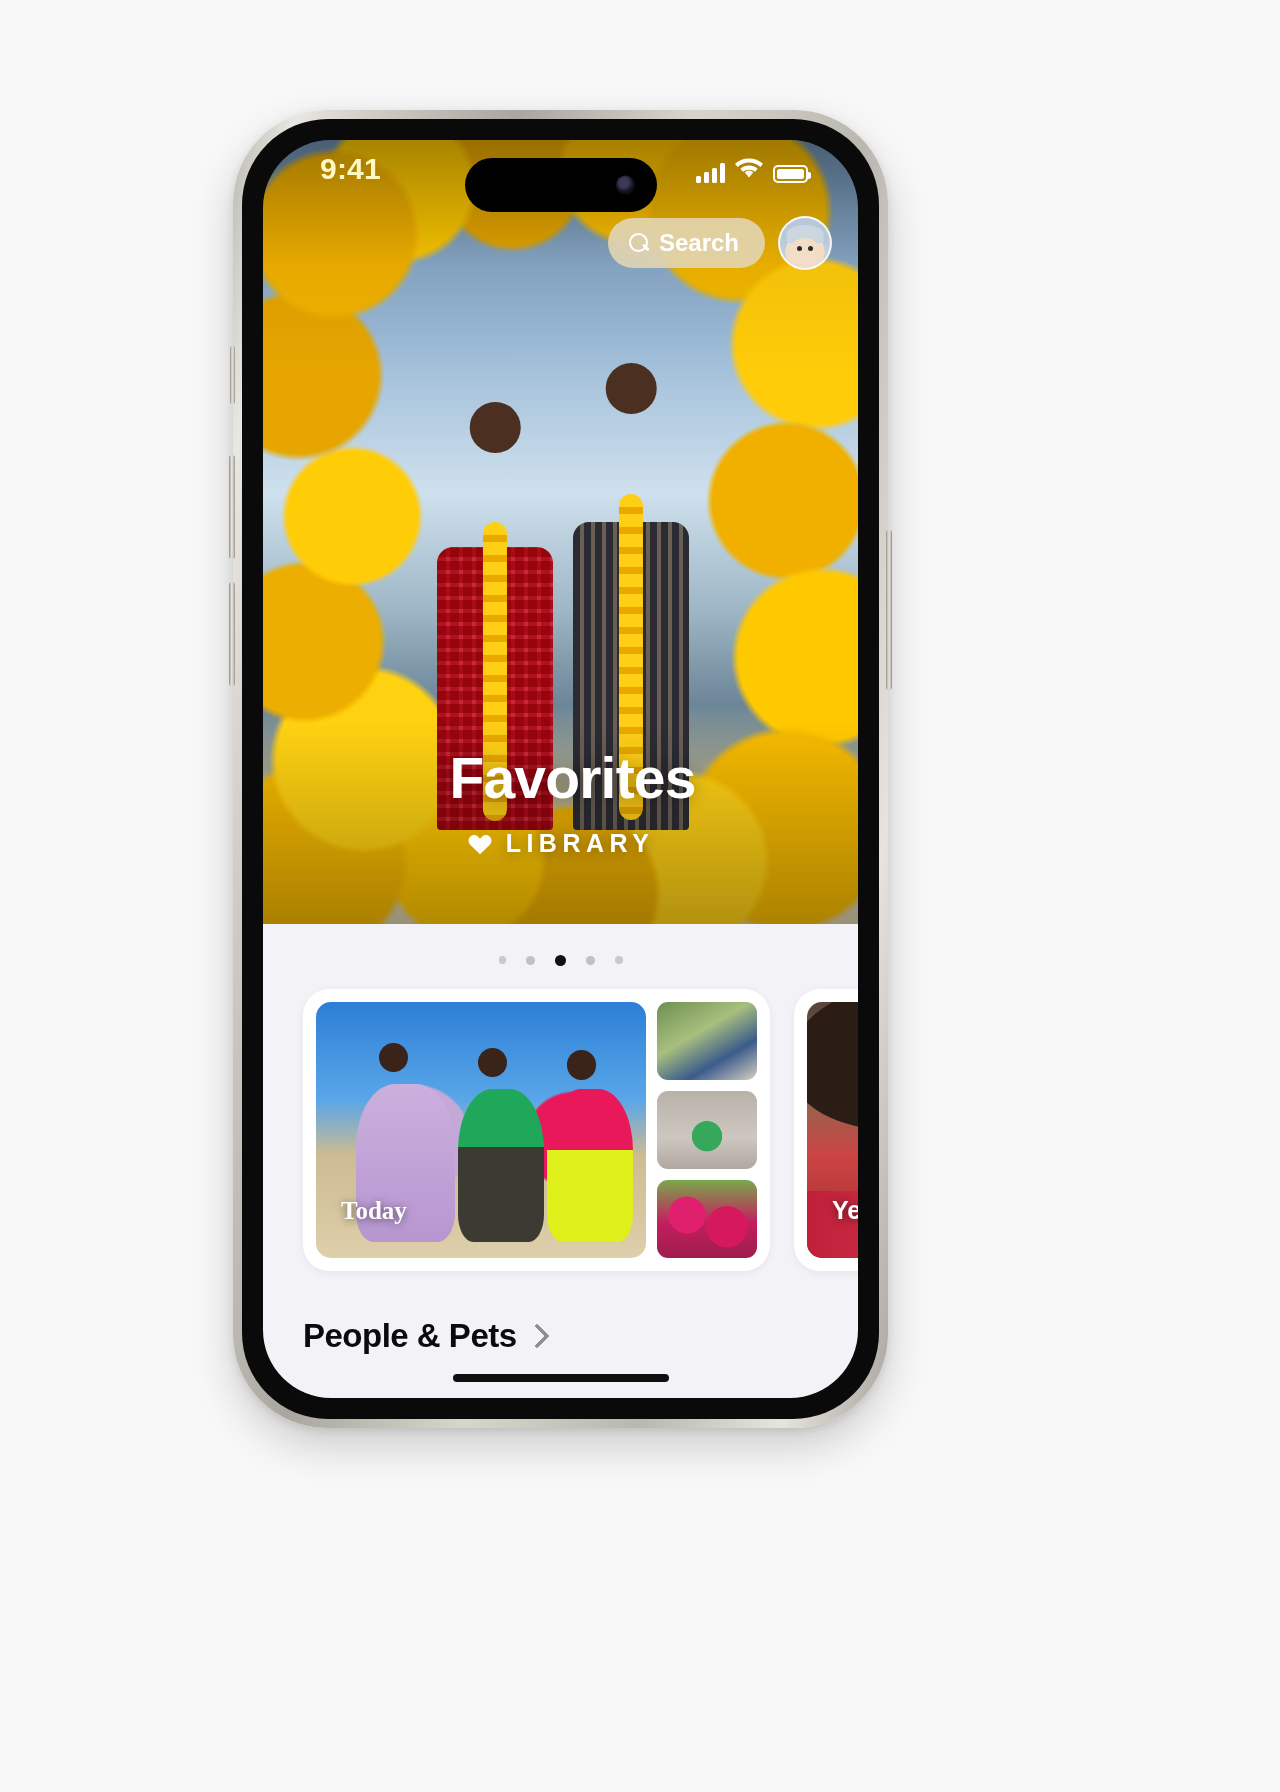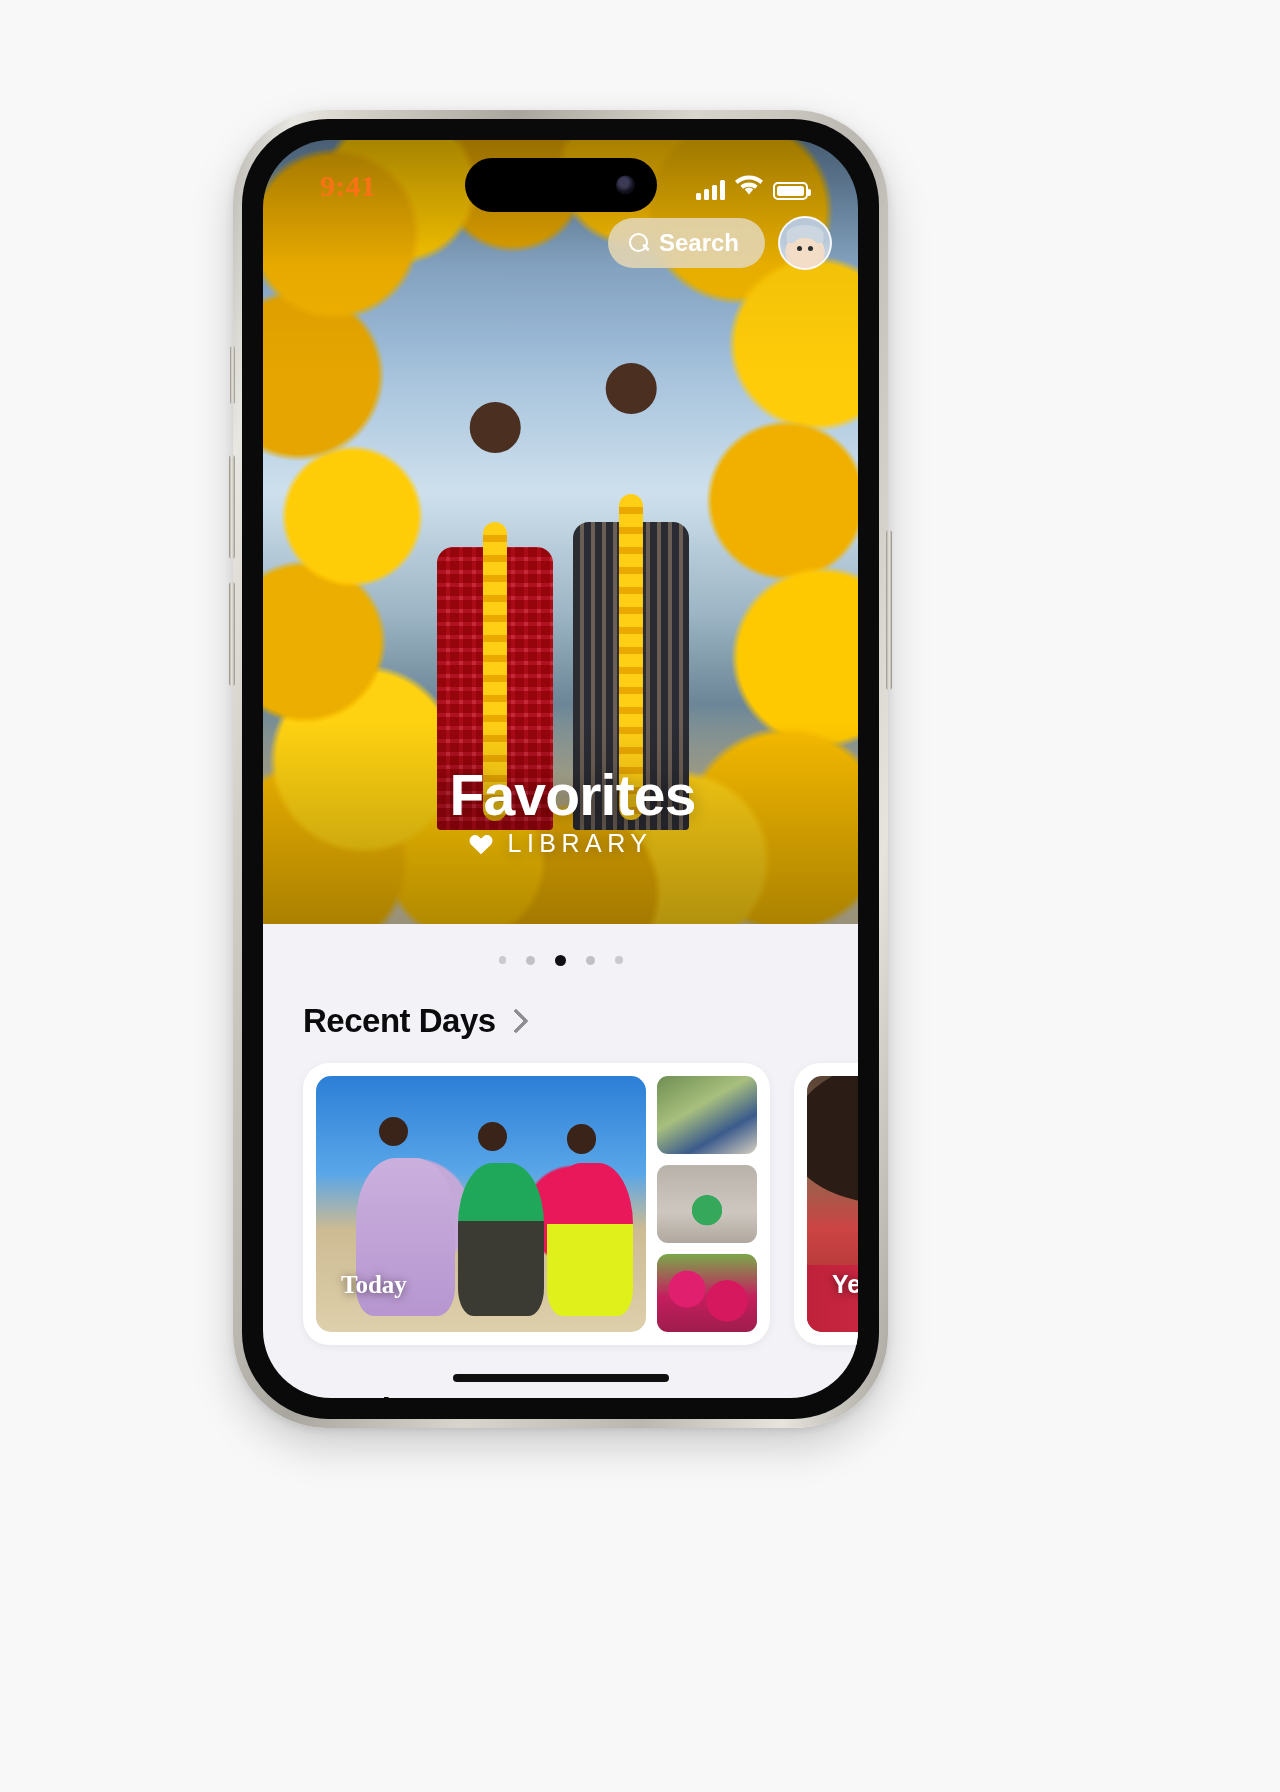--- a/index.html
+++ b/index.html
@@ -70,21 +70,21 @@
   .head { position:absolute; left:50%; transform:translateX(-50%); width:42%; padding-top:42%; border-radius:50%; background:#4a2f22; }
   .torso { position:absolute; left:2%; right:2%; bottom:0; top:34%; border-radius:16px 16px 4px 4px; }
   #p1 .torso { background:repeating-linear-gradient(90deg,#c0263a 0 9px,#d9566a 9px 13px),repeating-linear-gradient(0deg,#c0263a 0 9px,#e07f8c 9px 13px); background-blend-mode:multiply; }
   #p2 .torso { background:repeating-linear-gradient(90deg,#2b2b33 0 7px,#6a5f55 7px 11px); }
   .garland { position:absolute; top:28%; left:50%; transform:translateX(-50%); width:20%; height:70%;
              background:repeating-linear-gradient(180deg,#ffcf1f 0 13px,#e8a900 13px 20px); border-radius:12px; }
   #hero-blurtop { position:absolute; inset:0; background:linear-gradient(180deg,rgba(0,0,0,.34) 0%,rgba(0,0,0,.05) 16%,transparent 30%); }
   #hero-blurbtm { position:absolute; inset:0; background:linear-gradient(0deg,rgba(0,0,0,.30) 0%,transparent 26%); }
 
   
-  #statusbar { position:absolute; left:0; top:17px; width:100%; height:64px; z-index:40; color:#f97316;font-family:Liberation Serif, serif; }
+  #statusbar { position:absolute; left:0; top:0; width:100%; height:64px; z-index:40; color:#fef9c3; }
   #clock { position:absolute; left:57px; top:12px; font-size:30px; font-weight:700; letter-spacing:.2px; }
   #status-right { position:absolute; right:50px; top:17px; display:flex; align-items:flex-end; gap:9px; height:26px; }
   .bars { display:flex; align-items:flex-end; gap:3px; height:21px; }
   .bars i { display:block; width:5px; background:#fff; border-radius:1.5px; }
   .bars i:nth-child(1){height:7px}.bars i:nth-child(2){height:11px}
   .bars i:nth-child(3){height:15px}.bars i:nth-child(4){height:20px}
   .batt { width:35px; height:18px; border:2.4px solid #fff; border-radius:5px; position:relative; }
   .batt::after { content:""; position:absolute; left:1.6px; top:1.6px; bottom:1.6px; right:1.6px; background:#fff; border-radius:2.5px; }
   .batt::before { content:""; position:absolute; right:-5px; top:5px; width:2.6px; height:7px; background:#fff; border-radius:0 2px 2px 0; }
 
@@ -118,22 +118,22 @@
                   border-radius:50% 50% 46% 46%; background:#f3ddc6; }
   #avatar .hair { position:absolute; left:50%; top:14%; transform:translateX(-50%); width:74%; height:36%;
                   border-radius:50% 50% 10% 10%; background:#cbd6e0; }
   #avatar .eye  { position:absolute; top:56%; width:5px; height:5px; border-radius:50%; background:#2b2b2b; }
   #avatar .eye.l{ left:34%; } #avatar .eye.r{ right:34%; }
 
   
   #hero-title-wrap { position:absolute; left:0; right:0; bottom:66px; text-align:center; z-index:35; }
   #hero-title { color:#fff; font-size:57px; font-weight:700; letter-spacing:-.8px;
                 text-shadow:0 2px 16px rgba(0,0,0,.30);margin-left:24px; }
-  #hero-sub { margin-top:1px; display:flex; align-items:center; justify-content:center; gap:13px;
-              color:#fff; font-size:25px; font-weight:400; letter-spacing:5.5px;
+  #hero-sub { margin-top:18px; display:flex; align-items:center; justify-content:center; gap:13px;
+              color:#fff; font-size:25px; font-weight:700; letter-spacing:5.5px;
               text-shadow:0 2px 12px rgba(0,0,0,.30); }
   #heart-icon { width:26px; height:24px; position:relative; flex:none; }
   #heart-icon svg { width:100%; height:100%; display:block; }
 
   
   #sheet { position:absolute; left:0; right:0; top:62.3%; bottom:0; background:#f2f2f7; }
   #page-dots { display:flex; justify-content:center; align-items:center; gap:20px; padding-top:31px; }
   .dot { width:9px; height:9px; border-radius:50%; background:#c0c0c6; }
   .dot.sm { width:7.5px; height:7.5px; background:#c9c9cf; }
   .dot.active { background:#101013; width:11px; height:11px; }
@@ -272,24 +272,20 @@
         <div id="sheet">
 
           <div id="page-dots">
             <span class="dot sm"></span>
             <span class="dot"></span>
             <span class="dot active"></span>
             <span class="dot"></span>
             <span class="dot sm"></span>
           </div>
 
-          <div class="section-head">
-            <span class="title">Recent Days</span>
-            <span class="chev"></span>
-          </div>
 
           <div id="recent-row">
             <div class="day-card">
               <div class="card-main ph-girls">
                 <span class="gh" style="left:19%;top:16%;width:9%;padding-top:9%"></span>
                 <span class="gh" style="left:49%;top:18%;width:9%;padding-top:9%"></span>
                 <span class="gh" style="left:76%;top:19%;width:9%;padding-top:9%"></span>
                 <span class="g1"></span>
                 <span class="g2"></span>
                 <span class="g3"></span>

